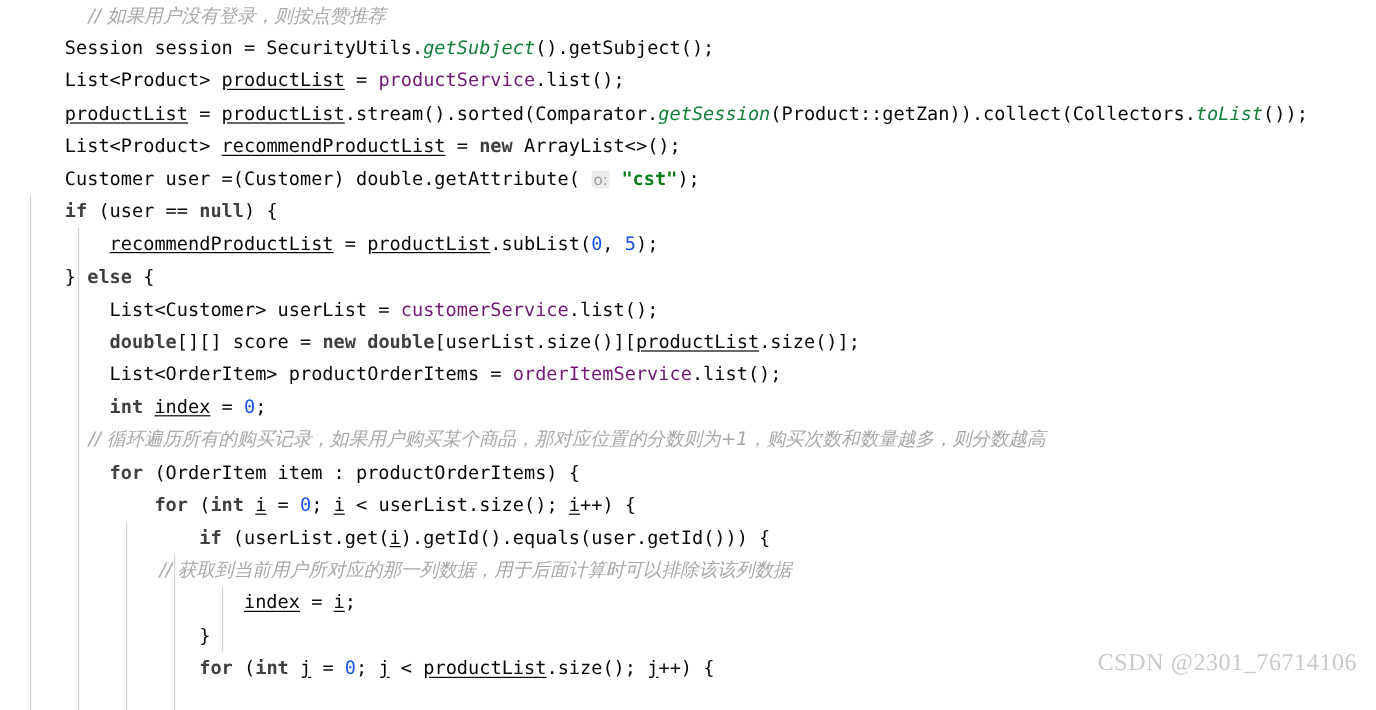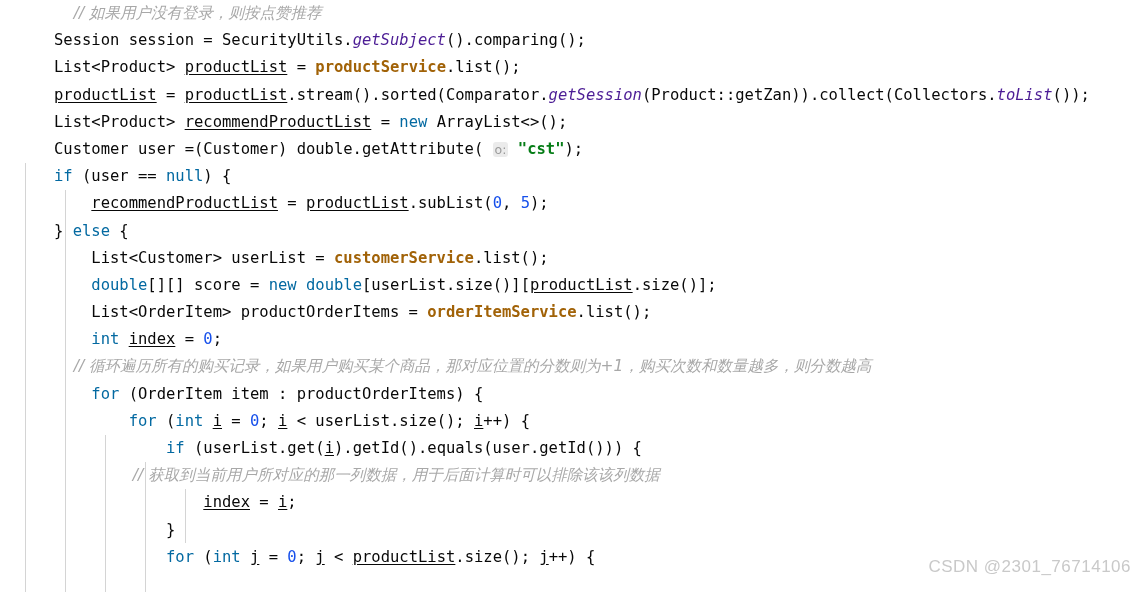--- a/index.html
+++ b/index.html
@@ -39,43 +39,43 @@
     background: #d4d4d4;
   }
   .line {
     position: relative;
     height: 27.2px;
     white-space: pre;
     padding-left: 24px;
     box-sizing: border-box;
   }
   
-  .kw  { color: #0369a1; font-weight: normal; }
+  .kw  { color: #404040; font-weight: bold; }
   .num { color: #1750eb; }
   .str { color: #067d17; font-weight: bold; }
   .cmt { color: #a8a8a8; font-style: italic; }
-  .fld { color: #a16207; font-weight: bold; }
-  .stm { font-style: italic; color: #4c1d95; }
+  .fld { color: #701a75; font-weight: normal; }
+  .stm { font-style: italic; color: #15803d; }
   .lv  { text-decoration: underline; text-underline-offset: 2px; }
   .pln { color: #080808; }
   .hint {
     color: #9a9a9a;
     background: #ebebeb;
     border-radius: 3px;
     font-size: 12.5px;
     padding: 0 2px;
     font-family: "DejaVu Sans", "Liberation Sans", sans-serif;
   }
   .watermark {
     position: absolute;
     right: 16px;
-    bottom: 12px;
+    bottom: 26px;
     color: #c9c9c9;
-    font-family: Liberation Sans, sans-serif;
-    font-size: 17px;
+    font-family: Liberation Serif, serif;
+    font-size: 20px;
     letter-spacing: 0.5px;
     white-space: nowrap;
   }
   .cjk { font-family: "DejaVu Sans", "Liberation Sans", sans-serif; font-style: italic; }
 </style>
 </head>
 <body>
 
 <div id="editor">
 
@@ -84,21 +84,21 @@
     <div class="guide" style="left:65px; top:190px; height:402px;"></div>
     <div class="guide" style="left:105px; top:435px; height:157px;"></div>
     <div class="guide" style="left:145px; top:462px; height:130px;"></div>
     <div class="guide" style="left:185px; top:489px; height:54px;"></div>
   </div>
 
   <div class="code-area">
 
     <div class="line"><span class="cmt cjk">    // 如果用户没有登录，则按点赞推荐</span></div>
 
-    <div class="line"><span class="pln">Session session = SecurityUtils.</span><span class="stm">getSubject</span><span class="pln">().comparing();</span></div>
+    <div class="line"><span class="pln">Session session = SecurityUtils.</span><span class="stm">getSubject</span><span class="pln">().getSubject();</span></div>
 
     <div class="line"><span class="pln">List&lt;Product&gt; </span><span class="lv">productList</span><span class="pln"> = </span><span class="fld">productService</span><span class="pln">.list();</span></div>
 
     <div class="line"><span class="lv">productList</span><span class="pln"> = </span><span class="lv">productList</span><span class="pln">.stream().sorted(Comparator.</span><span class="stm">getSession</span><span class="pln">(Product::getZan)).collect(Collectors.</span><span class="stm">toList</span><span class="pln">());</span></div>
 
     <div class="line"><span class="pln">List&lt;Product&gt; </span><span class="lv">recommendProductList</span><span class="pln"> = </span><span class="kw">new</span><span class="pln"> ArrayList&lt;&gt;();</span></div>
 
     <div class="line"><span class="pln">Customer user =(Customer) double.getAttribute( </span><span class="hint">o:</span><span class="pln"> </span><span class="str">"cst"</span><span class="pln">);</span></div>
 
     <div class="line"><span class="kw">if</span><span class="pln"> (user == </span><span class="kw">null</span><span class="pln">) {</span></div>

